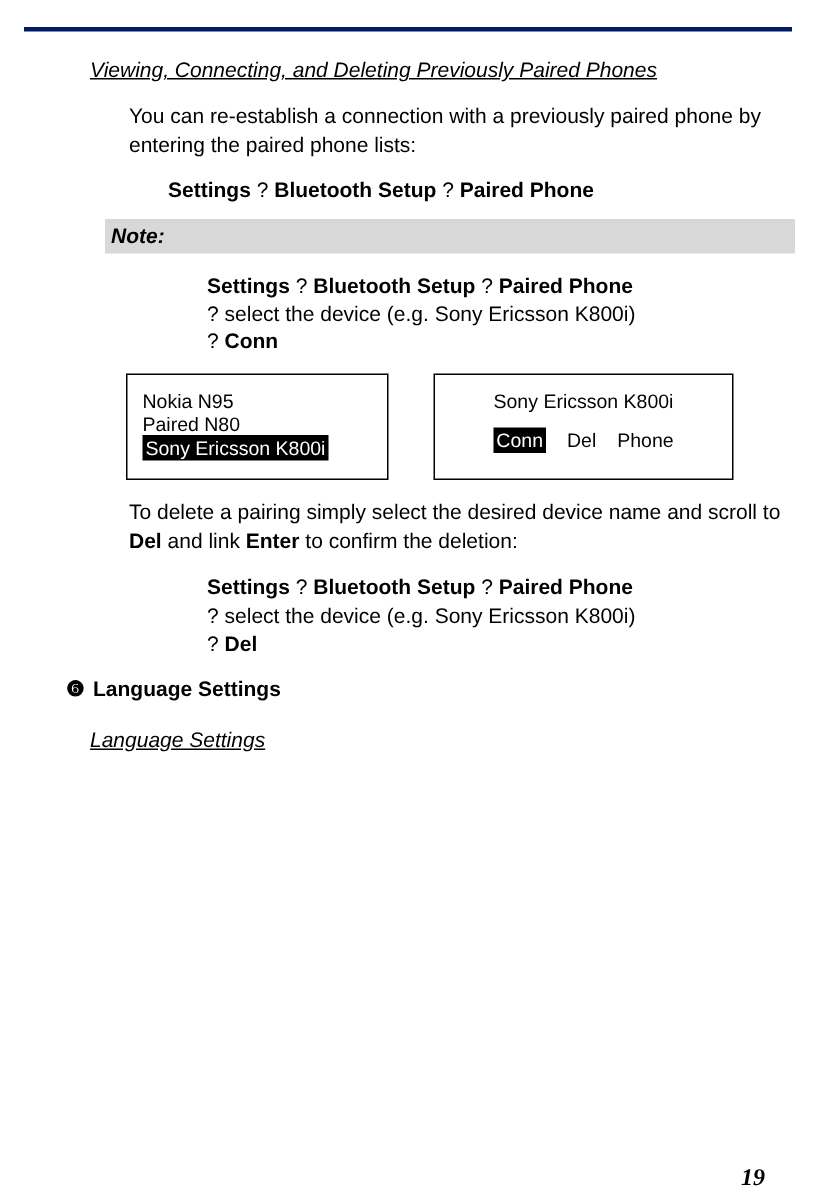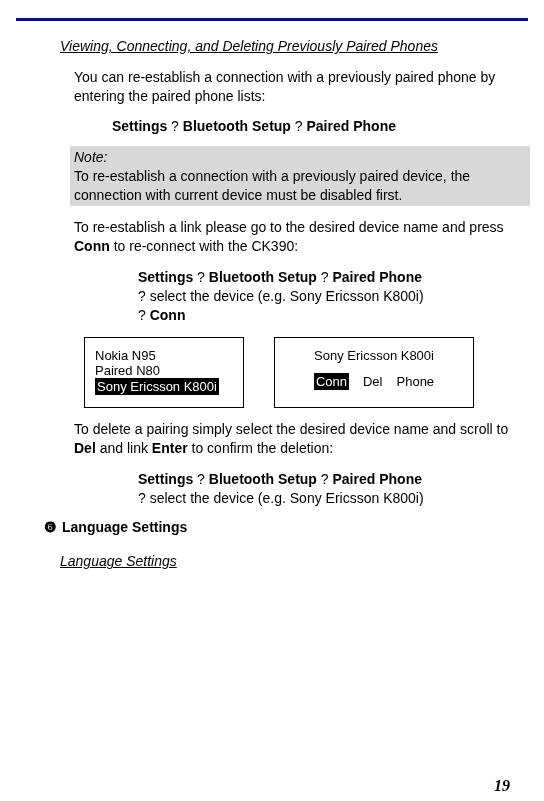--- a/index.html
+++ b/index.html
@@ -1,27 +1,27 @@
 <!DOCTYPE html>
 <html><head>
 <meta charset="utf-8">
 <style>
   html,body{margin:0;padding:0;background:#fff;font-family:Arial,Helvetica,sans-serif;color:#000}
   .page{width:544px;height:801px;position:relative;box-sizing:border-box}
   .blue-bar{position:absolute;top:18px;left:16px;right:16px;height:3px;background:#001a66}
   .content{position:absolute;top:38px;left:60px;right:14px}
   .heading{font-size:14px;text-decoration:underline;font-style:italic;margin-bottom:14px}
-  .para{font-size:14px;line-height:1.35;margin-left:14px;margin-bottom:12px}
+  .para{font-size:14px;line-height:1.35;margin-left:26px;margin-bottom:12px}
   .navline{font-size:14px;margin-left:52px;margin-bottom:12px}
   .notebox{background:#d8d8d8;font-size:14px;line-height:1.35;padding:2px 4px;margin-left:10px;margin-right:0;margin-bottom:12px}
-  .notebox .nt{font-style:italic;font-weight:normal}
+  .notebox .nt{font-style:italic;font-weight:bold}
   .steps{font-size:14px;line-height:1.35;margin-left:78px;margin-bottom:12px}
   .figs{display:flex;gap:30px;margin-left:24px;margin-bottom:12px}
   .figbox{border:1.5px solid #000;box-sizing:border-box;padding:10px 10px 12px 10px;font-family:"Trebuchet MS",Arial,sans-serif;font-size:13px}
-  .figA{width:160px}
+  .figA{width:175px}
   .figB{width:200px;text-align:center}
   .hl{background:#000;color:#fff;padding:1px 2px;display:inline-block}
   .cdx{display:flex;justify-content:center;gap:14px;margin-top:10px;align-items:center}
   .section-num{position:absolute;left:44px;font-weight:bold;font-size:14px}
   .sectitle{font-weight:bold;font-size:14px;margin-left:60px}
   .pagefoot{position:absolute;bottom:6px;right:34px;font-style:italic;font-weight:bold;font-size:16px;font-family:"Times New Roman",serif}
   .b{font-weight:bold}
 </style>
 </head>
 <body>
@@ -33,26 +33,22 @@
     <div class="heading">Viewing, Connecting, and Deleting Previously Paired Phones</div>
 
     <div class="para">You can re-establish a connection with a previously paired phone by entering the paired phone lists:</div>
 
     <div class="navline">
       <span class="b">Settings</span><span> ? </span><span class="b"> Bluetooth Setup</span><span> ? </span><span class="b"> Paired Phone</span>
     </div>
 
     <div class="notebox">
       <div class="nt">Note:</div>
-      <div>To re-establish a connection with a previously paired device, the connection with current device must be disabled first.</div>
     </div>
 
-    <div class="para">
-      <span>To re-establish a link please go to the desired device name and press </span><span class="b">Conn</span><span> to re-connect with the CK390:</span>
-    </div>
 
     <div class="steps">
       <div>
         <span class="b">Settings</span><span> ? </span><span class="b"> Bluetooth Setup</span><span> ? </span><span class="b"> Paired Phone</span>
       </div>
       <div>
         <span>? </span><span> select the device (e.g. Sony Ericsson K800i)</span>
       </div>
       <div>
         <span>? </span><span class="b"> Conn</span>
@@ -79,20 +75,23 @@
       <span>To delete a pairing simply select the desired device name and scroll to </span><span class="b">Del</span><span> and link </span><span class="b">Enter</span><span> to confirm the deletion:</span>
     </div>
 
     <div class="steps">
       <div>
         <span class="b">Settings</span><span> ? </span><span class="b"> Bluetooth Setup</span><span> ? </span><span class="b"> Paired Phone</span>
       </div>
       <div>
         <span>? </span><span> select the device (e.g. Sony Ericsson K800i)</span>
       </div>
+      <div>
+        <span>? </span><span class="b"> Del</span>
+      </div>
     </div>
 
     <div style="position:relative;margin-top:2px;margin-bottom:18px;">
       <span class="section-num" style="left:-16px">❻</span>
       <div class="sectitle" style="margin-left:2px">Language Settings</div>
     </div>
 
     <div class="heading">Language Settings</div>
 
 

